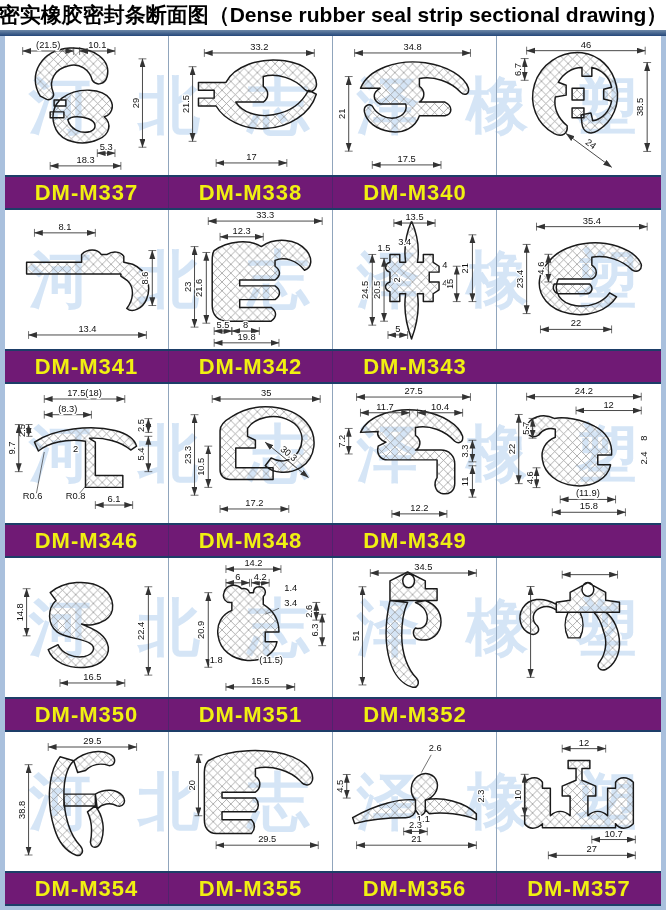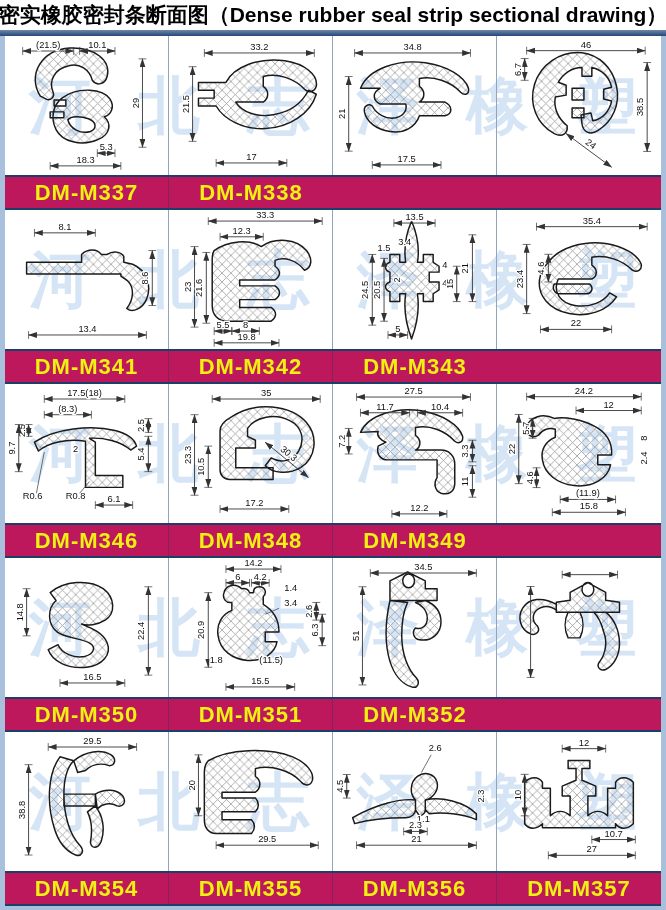--- a/index.html
+++ b/index.html
@@ -10,21 +10,21 @@
   .top-rule{height:6px;background:linear-gradient(#6d88a7,#24477a);}
   .grid{border-left:5px solid #a9c0dd;border-right:5px solid #a9c0dd;border-bottom:4px solid #a9c0dd;}
   .draw-row{display:grid;grid-template-columns:repeat(4,1fr);height:139px;background:#fff;position:relative;}
   .wm{position:absolute;inset:0;display:flex;align-items:center;justify-content:space-around;
       pointer-events:none;z-index:0;overflow:hidden;}
   .wm span{font-size:62px;font-weight:bold;color:#9cc2ea;opacity:.42;line-height:1;}
   .cell{position:relative;border-right:1px solid #90a5bc;z-index:1;text-decoration:underline;}
   .cell:last-child{border-right:none;}
   .cell svg{width:100%;height:100%;display:block;}
   .bar{height:31px;display:grid;grid-template-columns:repeat(4,1fr);align-items:center;
-       background:#be185d;border-top:2px solid #1d3e68;border-bottom:2px solid #1d3e68;}
+       background:#701a75;border-top:2px solid #1d3e68;border-bottom:2px solid #1d3e68;}
   .bar .label{text-align:center;color:#f0f011;font-size:22px;font-weight:bold;letter-spacing:1px;
        border-right:1px solid rgba(23,55,94,.35);line-height:31px;}
   .bar .label:last-child{border-right:none;}
   text.dim{font-family:"Liberation Sans",sans-serif;font-size:9.5px;fill:#111;
        paint-order:stroke;stroke:#ffffff;stroke-width:2.5px;}
 </style>
 </head>
 <body>
 
 <div class="page">
@@ -147,20 +147,21 @@
             <line x1="148" y1="116" x2="156" y2="116" stroke="#333" stroke-width="0.7"></line>
             <text x="148" y="71" text-anchor="middle" class="dim" transform="rotate(-90 148 71)">38.5</text>
             <line x1="70" y1="98" x2="116" y2="132" stroke="#333" stroke-width="0.9" marker-start="url(#ar3)" marker-end="url(#ar3)"></line>
             <text x="93" y="111" text-anchor="middle" class="dim" transform="rotate(36.46923439005187 93 111)">24</text>
           </svg>
         </div>
       </div>
       <div class="bar">
         <div class="label">DM-M337</div>
         <div class="label">DM-M338</div>
+        <div class="label">DM-M340</div>
       </div>
       <div class="draw-row">
         <div class="wm">
           <span>河</span>
           <span>北</span>
           <span>志</span>
           <span>泽</span>
           <span>橡</span>
           <span>塑</span>
         </div>

